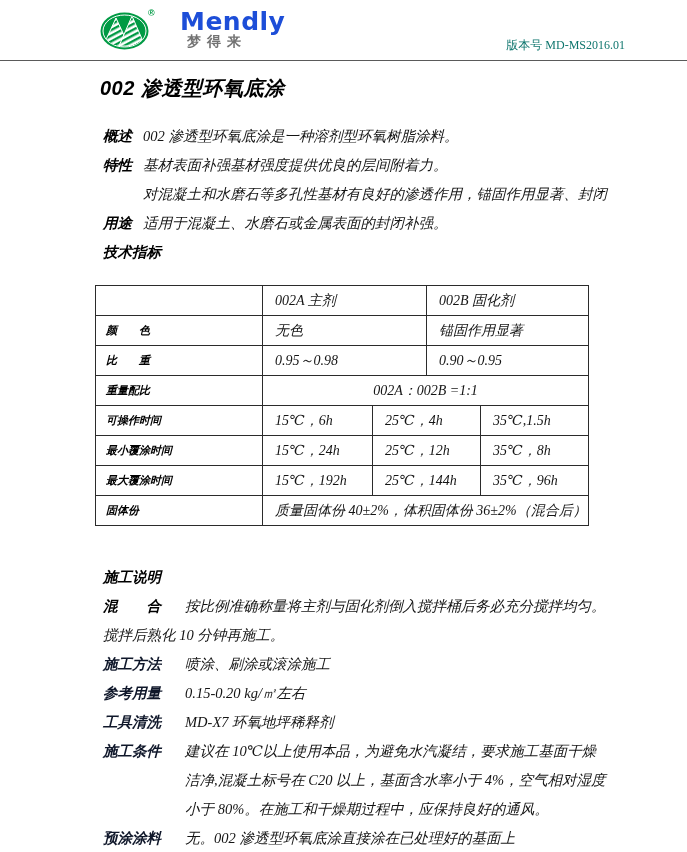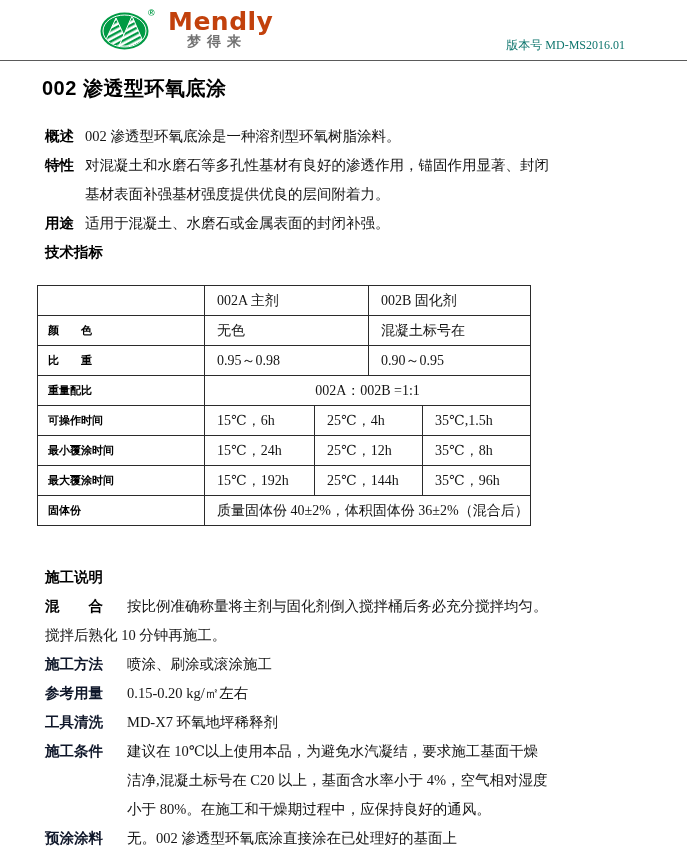--- a/index.html
+++ b/index.html
@@ -4,30 +4,30 @@
 <style>
   html,body{margin:0;padding:0;background:#ffffff;}
   .page{
     position:relative;width:687px;height:852px;background:#fff;overflow:hidden;
     font-family:"Liberation Serif","DejaVu Serif",serif;color:#141414;
   }
   
   .logo-svg{position:absolute;left:100px;top:12px;}
   .reg-mark{position:absolute;left:148px;top:8px;font-size:9px;font-weight:bold;
     color:#009A44;font-family:"Liberation Sans","DejaVu Sans",sans-serif;}
-  .brand-en{position:absolute;left:168px;top:9px;font-size:25px;line-height:26px;
-    font-weight:800;color:#c2410c;letter-spacing:0.5px;
+  .brand-en{position:absolute;left:180px;top:9px;font-size:25px;line-height:26px;
+    font-weight:800;color:#1d4ed8;letter-spacing:0.5px;
     font-family:"DejaVu Sans","Liberation Sans",sans-serif;}
   .brand-cn{position:absolute;left:187px;top:33px;font-size:14px;line-height:17px;
     font-weight:bold;color:#737373;letter-spacing:6px;
     font-family:"Liberation Sans","DejaVu Sans",sans-serif;}
   .version{position:absolute;top:37px;right:62px;font-size:12px;color:#0f766e;}
   .rule{position:absolute;top:60px;left:0;width:687px;height:0;border-top:1px solid #5a5a5a;}
   
-  .main{position:absolute;top:61px;left:0;right:0;padding:0 60px 0 45px;}
+  .main{position:absolute;top:61px;left:0;right:0;padding:0 60px 0 103px;font-style:italic;}
   .doc-title{margin:14px 0 0 -3px;font-size:20px;line-height:26px;font-weight:bold;
     letter-spacing:0.5px;color:#000;
     font-family:"Liberation Sans","DejaVu Sans",sans-serif;}
   .intro{margin-top:21px;font-size:14.5px;line-height:29px;}
   .para{display:flex;}
   .plabel{flex:0 0 40px;font-weight:bold;color:#000;
     font-family:"Liberation Sans","DejaVu Sans",sans-serif;}
   .ptext{flex:1;}
   .section-head{font-size:14.5px;line-height:29px;font-weight:bold;color:#000;margin:0;
     font-family:"Liberation Sans","DejaVu Sans",sans-serif;}
@@ -85,22 +85,22 @@
     <div class="intro">
       <div class="para">
         <span class="plabel">概述</span>
         <div class="ptext">
           <div>002 渗透型环氧底涂是一种溶剂型环氧树脂涂料。</div>
         </div>
       </div>
       <div class="para">
         <span class="plabel">特性</span>
         <div class="ptext">
+          <div>基材表面补强基材强度提供优良的层间附着力。</div>
           <div>对混凝土和水磨石等多孔性基材有良好的渗透作用，锚固作用显著、封闭</div>
-          <div>基材表面补强基材强度提供优良的层间附着力。</div>
         </div>
       </div>
       <div class="para">
         <span class="plabel">用途</span>
         <div class="ptext">
           <div>适用于混凝土、水磨石或金属表面的封闭补强。</div>
         </div>
       </div>
       <h2 class="section-head">技术指标</h2>
     </div>
@@ -115,21 +115,21 @@
       </colgroup>
       <tbody>
         <tr>
           <td class="lab"></td>
           <td colspan="2">002A 主剂</td>
           <td colspan="2">002B 固化剂</td>
         </tr>
         <tr>
           <td class="lab">颜　　色</td>
           <td colspan="2">无色</td>
-          <td colspan="2">混凝土标号在</td>
+          <td colspan="2">锚固作用显著</td>
         </tr>
         <tr>
           <td class="lab">比　　重</td>
           <td colspan="2">0.95～0.98</td>
           <td colspan="2">0.90～0.95</td>
         </tr>
         <tr>
           <td class="lab">重量配比</td>
           <td colspan="4" class="center">002A：002B =1:1</td>
         </tr>

